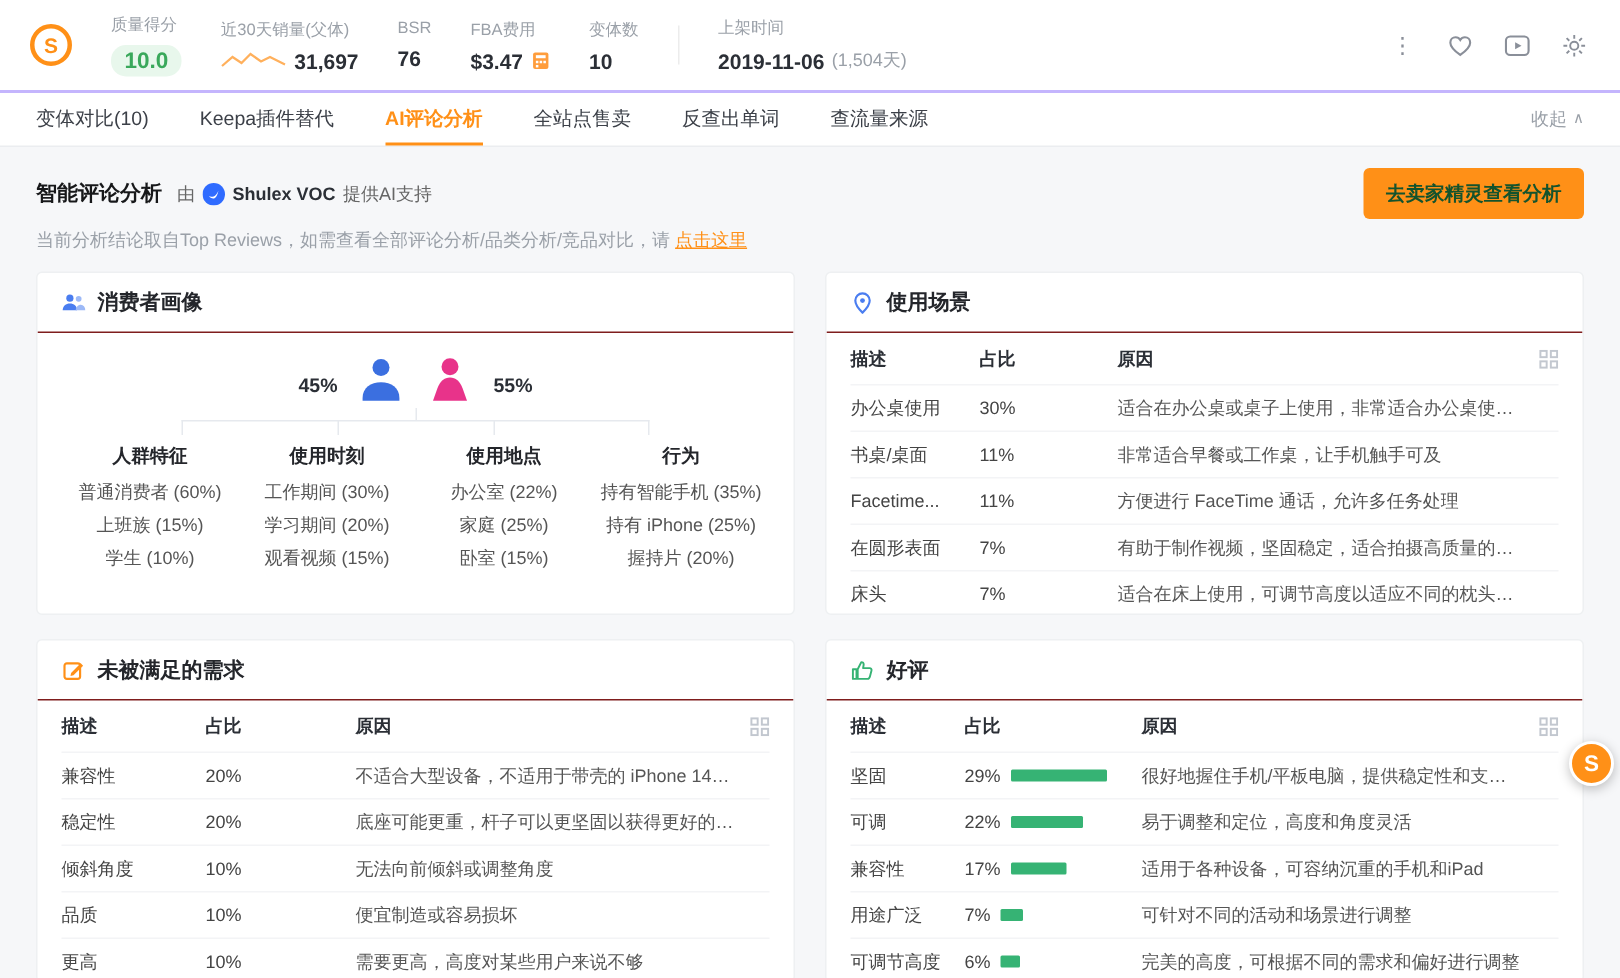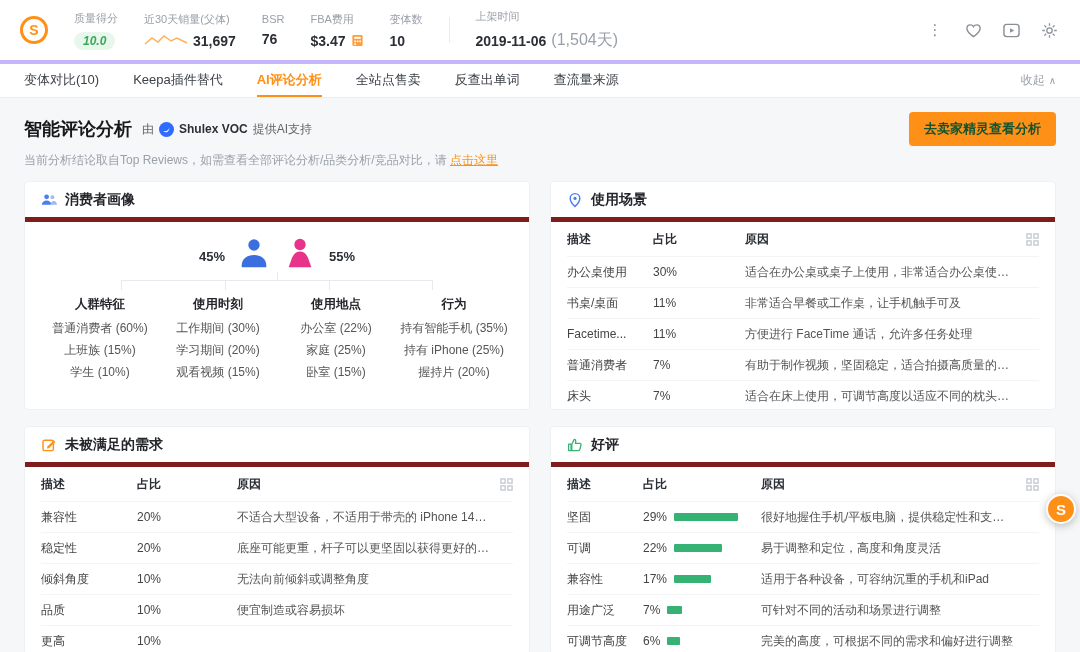--- a/index.html
+++ b/index.html
@@ -13,47 +13,47 @@
   
   .topbar { height: 60px; display: flex; align-items: center; padding: 0 20px; gap: 26px; background: #fff; }
   .logo {
     width: 28px; height: 28px; border-radius: 50%;
     border: 3px solid #ff9017; color: #ff9017; font-weight: bold; font-size: 14px;
     display: flex; align-items: center; justify-content: center; flex: 0 0 auto;
   }
   .metric { display: flex; flex-direction: column; gap: 6px; }
   .metric .lbl { font-size: 11px; color: #9aa0a8; white-space: nowrap; }
   .metric .val { font-size: 14px; font-weight: 700; color: #2b2f36; display: flex; align-items: center; gap: 5px; white-space: nowrap; }
-  .badge-green { background: #e8f7ec; color: #3aa85b; font-size: 12px; font-weight: 700; padding: 2px 9px; border-radius: 10px; width: max-content; font-style: italic; }
-  .gray-sub { color: #9aa0a8; font-weight: 400; font-size: 16px; }
+  .badge-green { background: #e8f7ec; color: #3aa85b; font-size: 15px; font-weight: 700; padding: 2px 9px; border-radius: 10px; width: max-content; }
+  .gray-sub { color: #9aa0a8; font-weight: 400; font-size: 12px; }
   .vdiv { width: 1px; height: 26px; background: #ececec; }
   .topbar-actions { margin-left: auto; display: flex; align-items: center; gap: 16px; color: #8a8f99; }
   .icon-btn { display: flex; align-items: center; justify-content: center; width: 22px; height: 22px; cursor: pointer; }
   .more-glyph { font-size: 15px; color: #8a8f99; letter-spacing: 0; }
 
   
-  .tabs { height: 38px; display: flex; align-items: stretch; padding: 0 24px; gap: 34px; background: #fff; border-top: 4px solid #c4b5fd; border-bottom: 1px solid #ebedf0; }
+  .tabs { height: 38px; display: flex; align-items: stretch; padding: 0 24px; gap: 34px; background: #fff; border-top: 2px solid #c4b5fd; border-bottom: 1px solid #ebedf0; }
   .tab { display: flex; align-items: center; font-size: 13px; color: #3c4048; cursor: pointer; border-bottom: 2px solid transparent; white-space: nowrap; }
   .tab.active { color: #ff9017; border-bottom-color: #ff9017; font-weight: 700; }
   .collapse { margin-left: auto; display: flex; align-items: center; gap: 4px; color: #9aa0a8; font-size: 12px; cursor: pointer; }
   .chev-up { font-size: 10px; }
 
   
   .content { background: #f6f7f9; height: 554px; padding: 14px 24px 0; }
   .title-row { display: flex; align-items: center; gap: 10px; height: 34px; }
-  .title-row h1 { font-size: 18px; color: #17181a; font-weight: 700; }
+  .title-row h1 { font-size: 14px; color: #17181a; font-weight: 700; }
   .powered { color: #666; font-size: 12px; display: flex; align-items: center; gap: 5px; }
   .powered b { color: #2b2f36; }
   .cta { margin-left: auto; background: #ff9017; color: #14532d; border: none; border-radius: 4px; padding: 8px 15px; font-size: 13px; font-weight: 700; cursor: pointer; font-family: Liberation Mono, monospace; }
   .note { margin-top: 6px; color: #9aa0a8; font-size: 12px; }
   .note a { color: #ff9017; text-decoration: underline; cursor: pointer; font-family: Liberation Serif, serif; }
 
   .grid { margin-top: 12px; display: grid; grid-template-columns: 1fr 1fr; gap: 16px 20px; }
   .card { background: #fff; border: 1px solid #eef0f2; border-radius: 4px; height: 229px; overflow: hidden; }
-  .card-head { height: 40px; display: flex; align-items: center; gap: 8px; padding: 0 16px; border-bottom: 5px solid #7f1d1d; font-size: 14px; font-weight: 700; color: #24262b; }
+  .card-head { height: 40px; display: flex; align-items: center; gap: 8px; padding: 0 16px; border-bottom: 1px solid #7f1d1d; font-size: 14px; font-weight: 700; color: #24262b; }
 
   
   .tbl { padding: 0 16px; }
   .thead, .trow { display: grid; align-items: center; }
   .thead { height: 34px; font-weight: 700; font-size: 12px; color: #2b2f36; }
   .trow { height: 31px; border-top: 1px solid #f3f4f6; color: #444; }
   .tbl .reason { white-space: nowrap; overflow: hidden; text-overflow: ellipsis; color: #555; padding-right: 6px; }
   .tbl-scenes .thead, .tbl-scenes .trow { grid-template-columns: 86px 92px 1fr 18px; }
   .tbl-needs  .thead, .tbl-needs  .trow { grid-template-columns: 96px 100px 1fr 18px; }
   .tbl-pos    .thead, .tbl-pos    .trow { grid-template-columns: 76px 118px 1fr 18px; }
@@ -301,21 +301,21 @@
             <span class="reason">非常适合早餐或工作桌，让手机触手可及</span>
             <span></span>
           </div>
         <div class="trow">
             <span>Facetime...</span>
             <span>11%</span>
             <span class="reason">方便进行 FaceTime 通话，允许多任务处理</span>
             <span></span>
           </div>
         <div class="trow">
-            <span>普通消费者</span>
+            <span>在圆形表面</span>
             <span>7%</span>
             <span class="reason">有助于制作视频，坚固稳定，适合拍摄高质量的照片或视频</span>
             <span></span>
           </div>
         <div class="trow">
             <span>床头</span>
             <span>7%</span>
             <span class="reason">适合在床上使用，可调节高度以适应不同的枕头水平</span>
             <span></span>
           </div>
@@ -366,20 +366,21 @@
           </div>
         <div class="trow">
             <span>品质</span>
             <span>10%</span>
             <span class="reason">便宜制造或容易损坏</span>
             <span></span>
           </div>
         <div class="trow">
             <span>更高</span>
             <span>10%</span>
+            <span class="reason">需要更高，高度对某些用户来说不够</span>
             <span></span>
           </div>
       </div>
     </section>
 
     <section class="card">
       <div class="card-head">
         <svg width="16" height="16" viewBox="0 0 20 20">
             <path d="M2 9h3v8H2zM6 17V9l3-6c1.2 0 2 .8 2 2l-.5 3H16c1 0 1.8 1 1.5 2l-1.3 5c-.2.8-1 2-2 2z" fill="none" stroke="#36b374" stroke-width="1.6" stroke-linejoin="round"></path>
           </svg>

